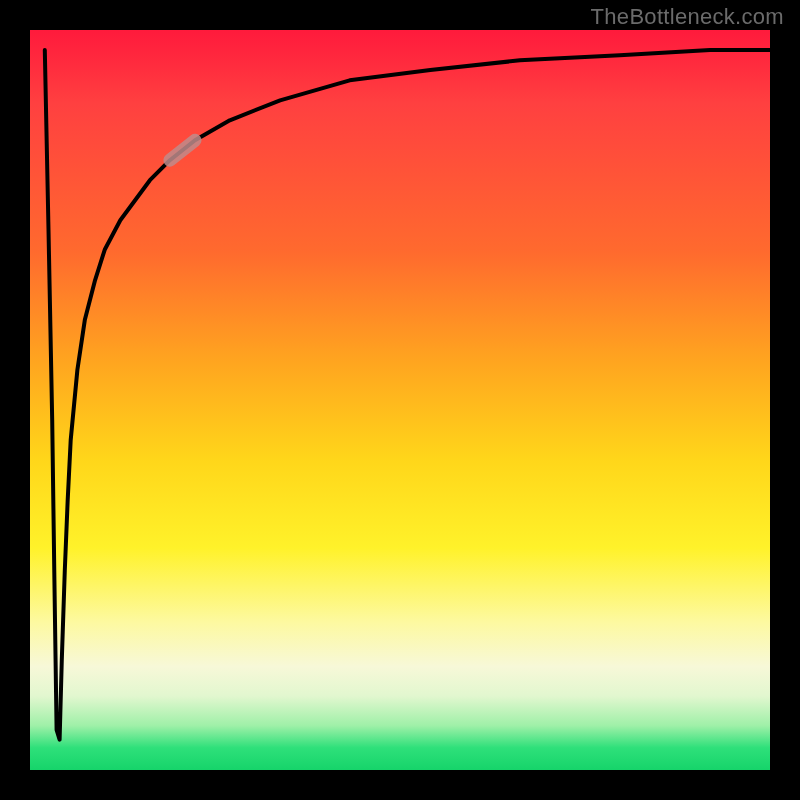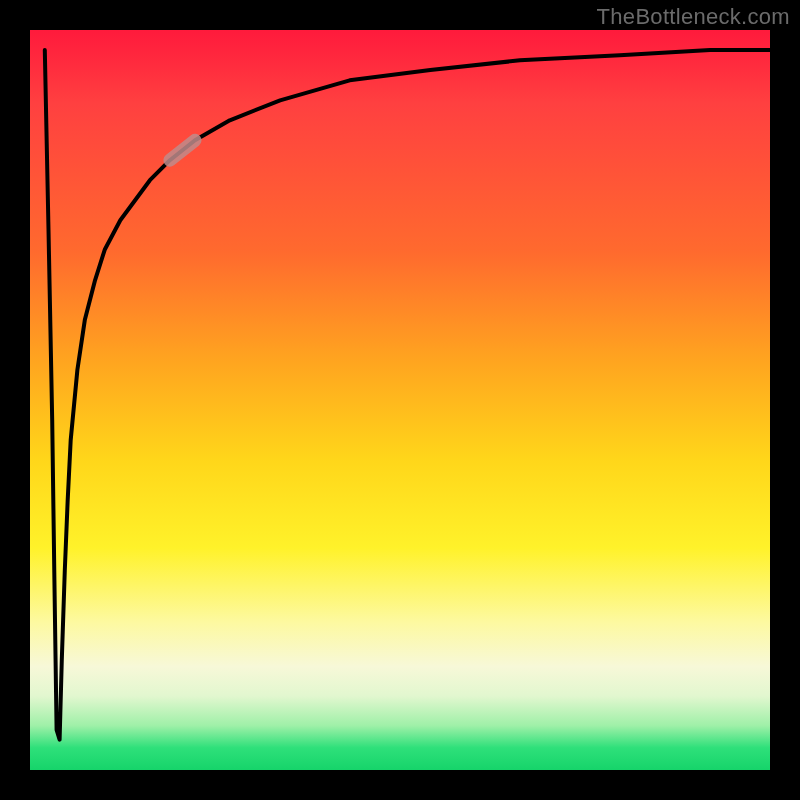--- a/index.html
+++ b/index.html
@@ -36,21 +36,21 @@
       #f7f8d8 86%,
       #e2f7cf 90%,
       #9ff0a8 94%,
       #2ee07a 97%,
       #16d46a 100%
     );
   }
   .watermark {
     position: absolute;
     top: 4px;
-    right: 10px;
+    right: 16px;
     color: #6b6b6b;
     font-size: 22px;
     font-weight: 500;
     letter-spacing: 0.3px;
     z-index: 5;
     user-select: none;
   }
   svg.curve {
     position: absolute;
     left: 0;

